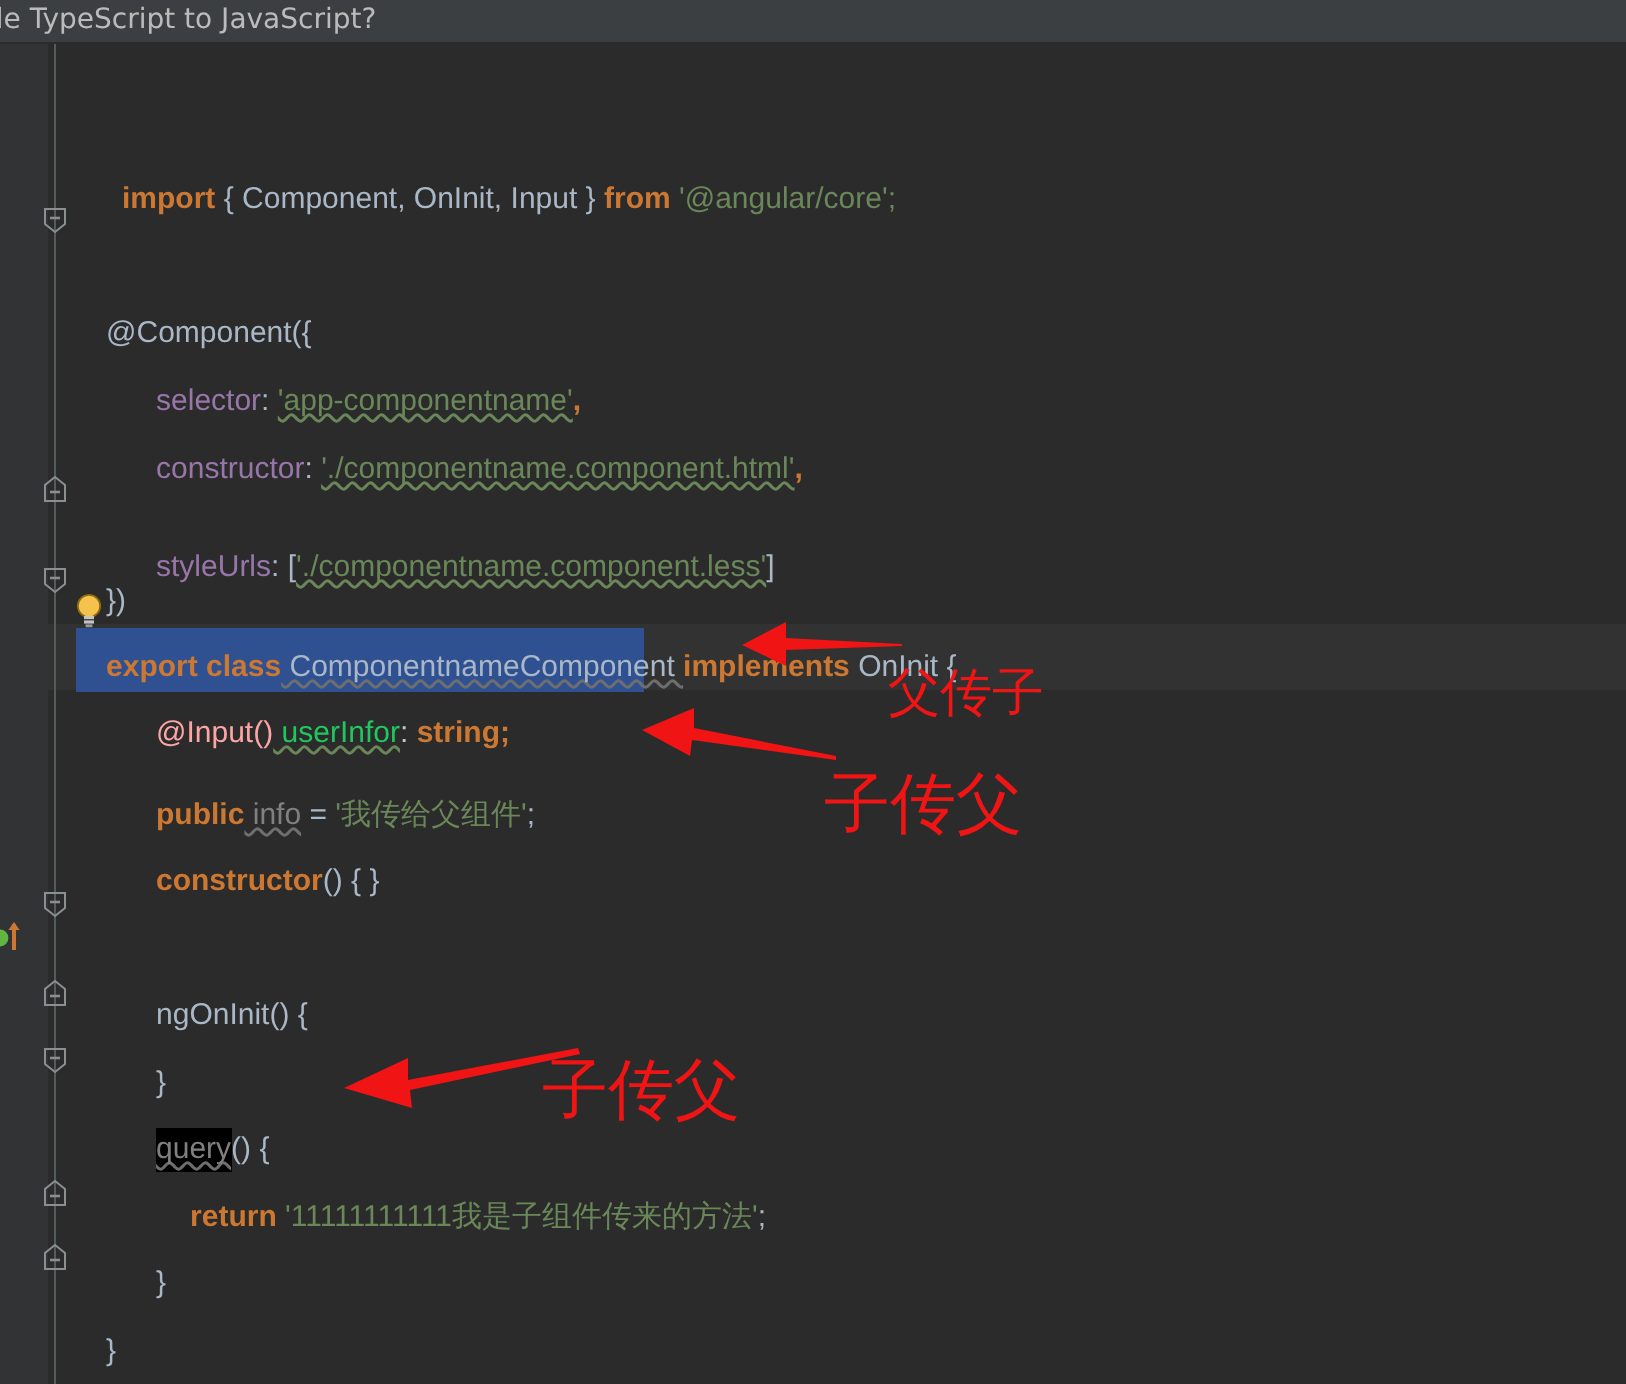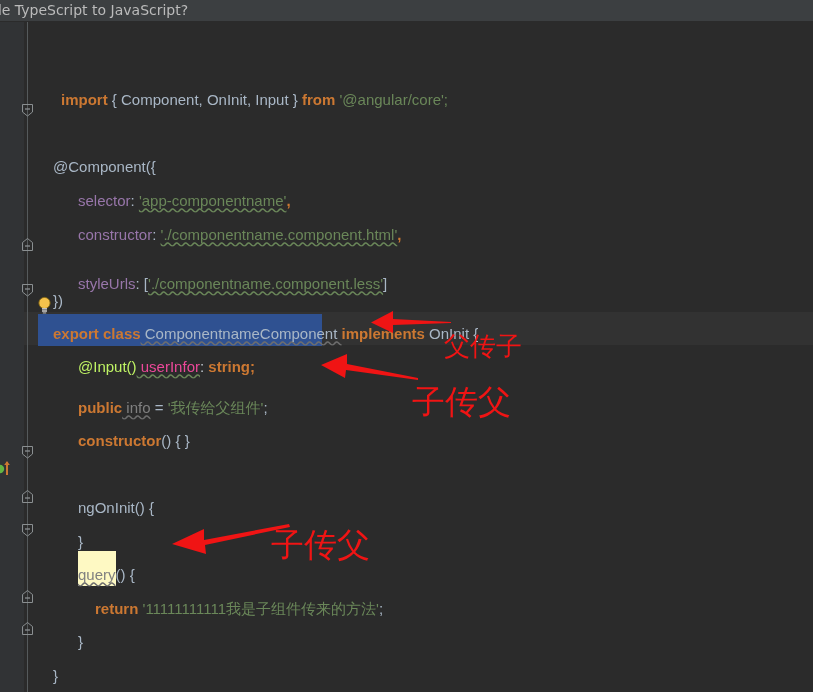--- a/index.html
+++ b/index.html
@@ -99,22 +99,22 @@
   }
 
   
   #selection-box {
     position: absolute;
     background: #2f5191;
   }
 
   
   .usage-hl {
-    background: #fef9c3;
-    padding: 15px 0 3px 0;
+    background: #000000;
+    padding: 2px 0 3px 0;
   }
 
   
   .kw      { color: #cc7832; font-weight: bold; }   
   .plain   { color: #a9b7c6; }
   .str     { color: #6a8759; }
   .prop    { color: #9876aa; }                       
   .field   { color: #9876aa; }
   .dim     { color: #808080; }
 
@@ -257,21 +257,21 @@
   </div>
 
   <div class="line" style="top:262px;">
     <span class="code" style="left:28px;">
       <span class="kw">export</span><span class="plain"> </span><span class="kw">class</span><span class="plain typo-grey"> ComponentnameComponent </span><span class="kw">implements</span><span class="plain"> OnInit {</span>
     </span>
   </div>
 
   <div class="line indent1" style="top:295px;">
     <span class="code" style="color:#c0c8d0;">
-      <span class="plain" style="color:#bef264;">@Input()</span><span class="field typo" style="color:#ec4899;"> userInfor</span><span class="plain" style="color:#bfc7cf;">: </span><span class="kw">string</span><span class="kw">;</span>
+      <span class="plain" style="color:#fca5a5;">@Input()</span><span class="field typo" style="color:#22c55e;"> userInfor</span><span class="plain" style="color:#bfc7cf;">: </span><span class="kw">string</span><span class="kw">;</span>
     </span>
   </div>
 
   <div class="line indent1" style="top:336px;">
     <span class="code">
       <span class="kw">public</span><span class="dim typo-grey"> info</span><span class="plain"> = </span><span class="str">'我传给父组件'</span><span class="plain">;</span>
     </span>
   </div>
 
   <div class="line indent1" style="top:369px;text-align:center;">

